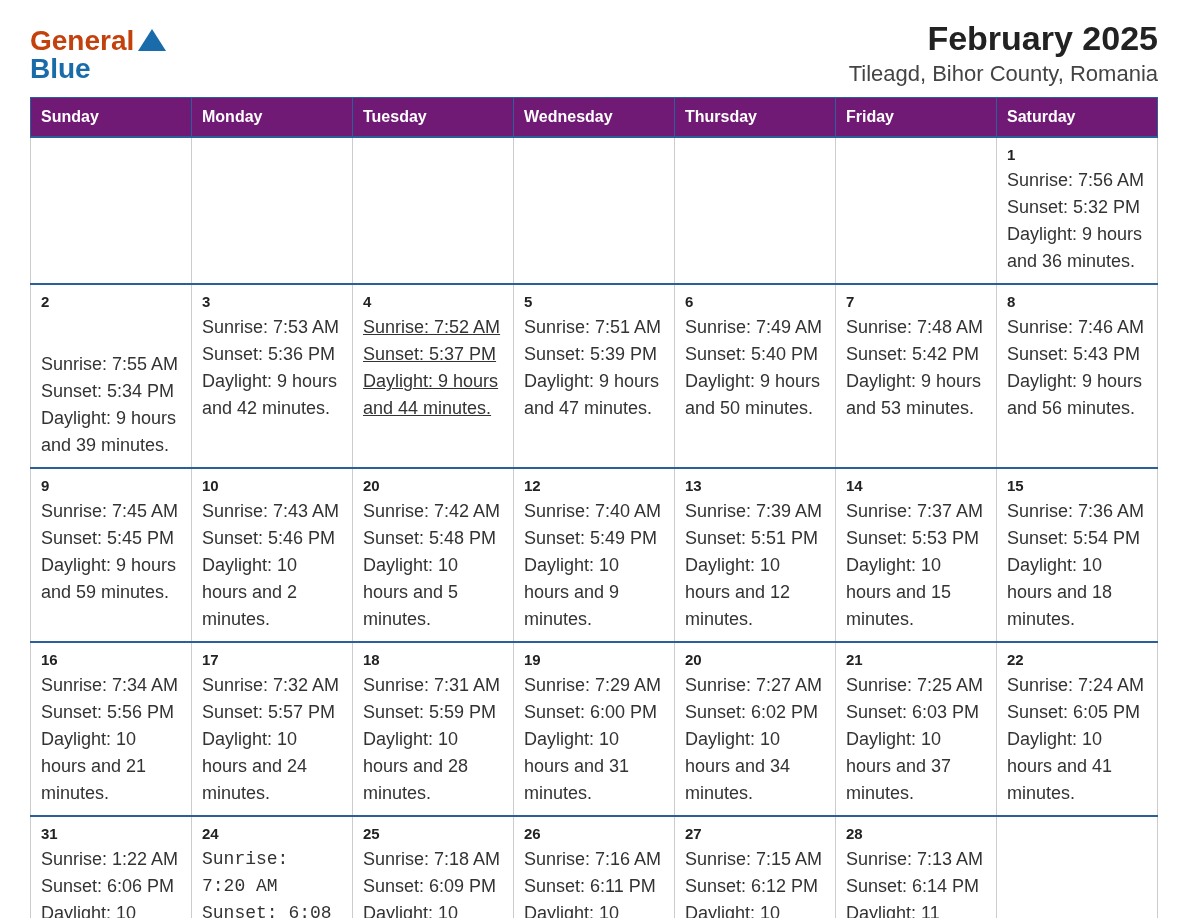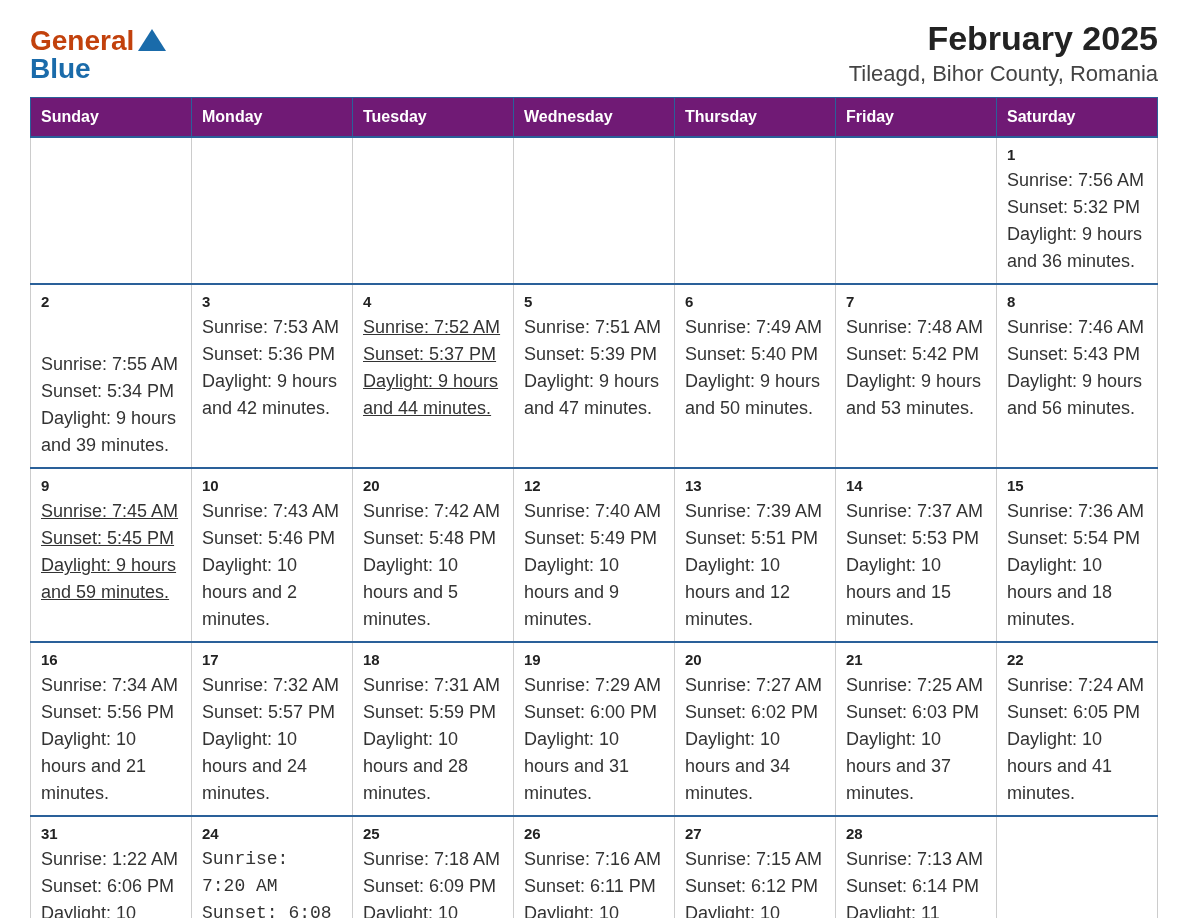--- a/index.html
+++ b/index.html
@@ -193,21 +193,21 @@
         <td>
           <span class="day-number">8</span>
           <div class="day-info" style="white-space: pre-line;">Sunrise: 7:46 AM
 Sunset: 5:43 PM
 Daylight: 9 hours and 56 minutes.</div>
         </td>
       </tr>
       <tr>
         <td>
           <span class="day-number">9</span>
-          <div class="day-info" style="white-space: pre-line; text-decoration: underline;">Sunrise: 7:45 AM
+          <div class="day-info" style="white-space: pre-line;">Sunrise: 7:45 AM
 Sunset: 5:45 PM
 Daylight: 9 hours and 59 minutes.</div>
         </td>
         <td>
           <span class="day-number">10</span>
           <div class="day-info" style="white-space: pre-line;">Sunrise: 7:43 AM
 Sunset: 5:46 PM
 Daylight: 10 hours and 2 minutes.</div>
         </td>
         <td>

